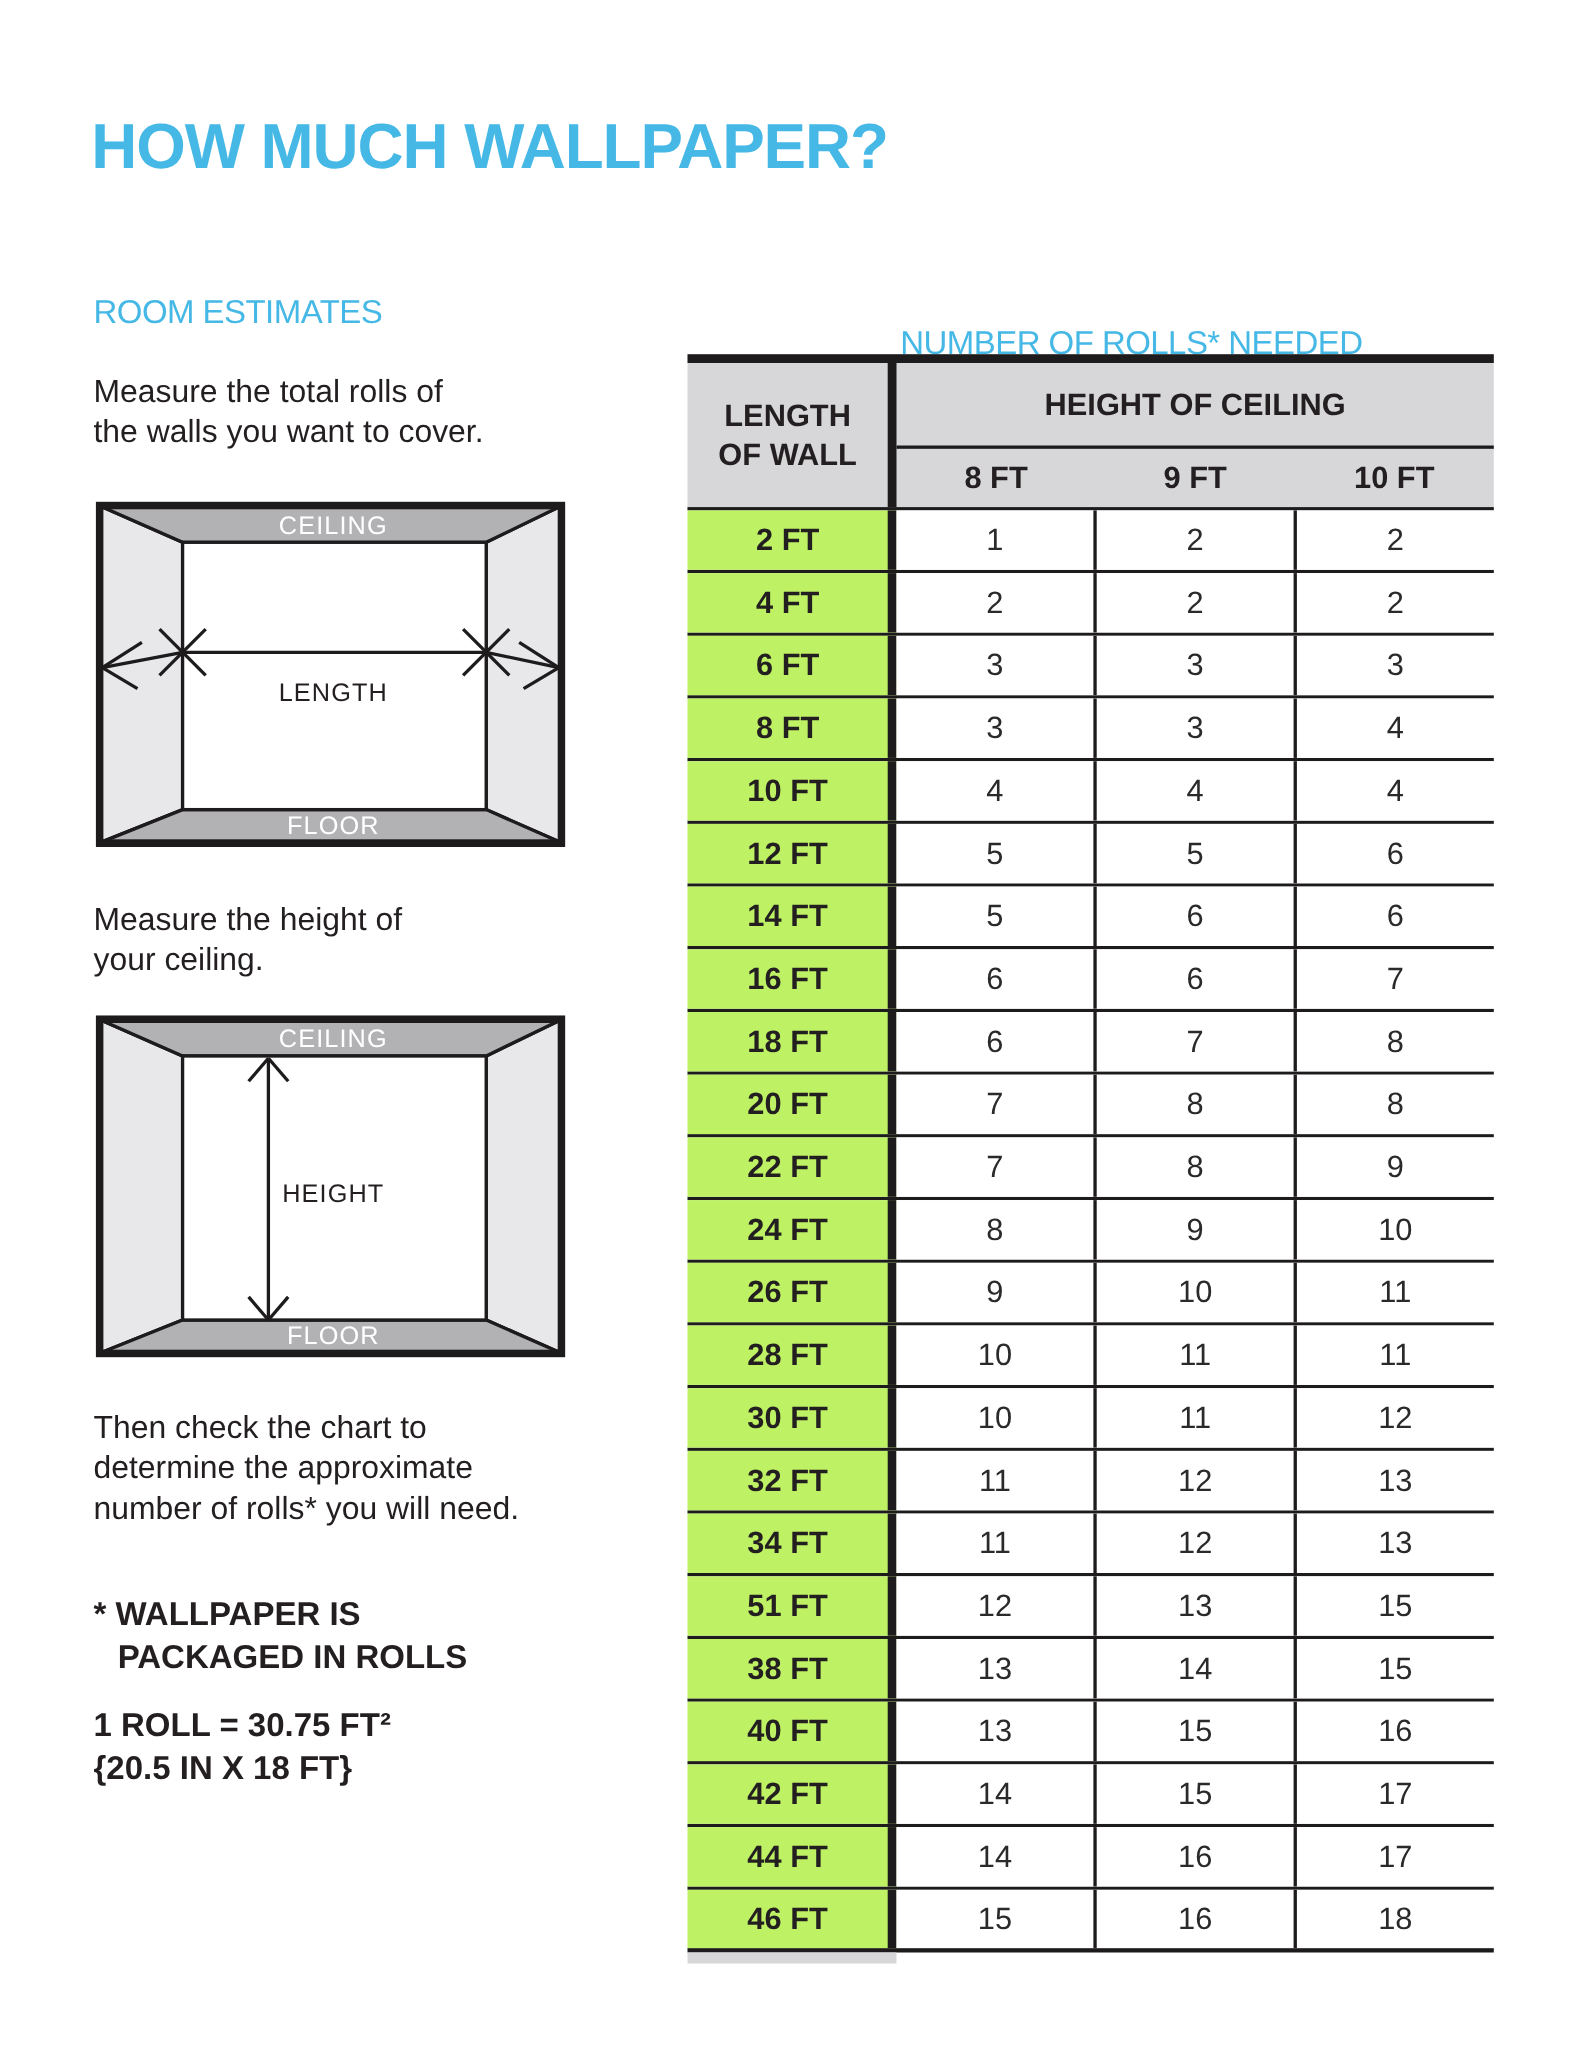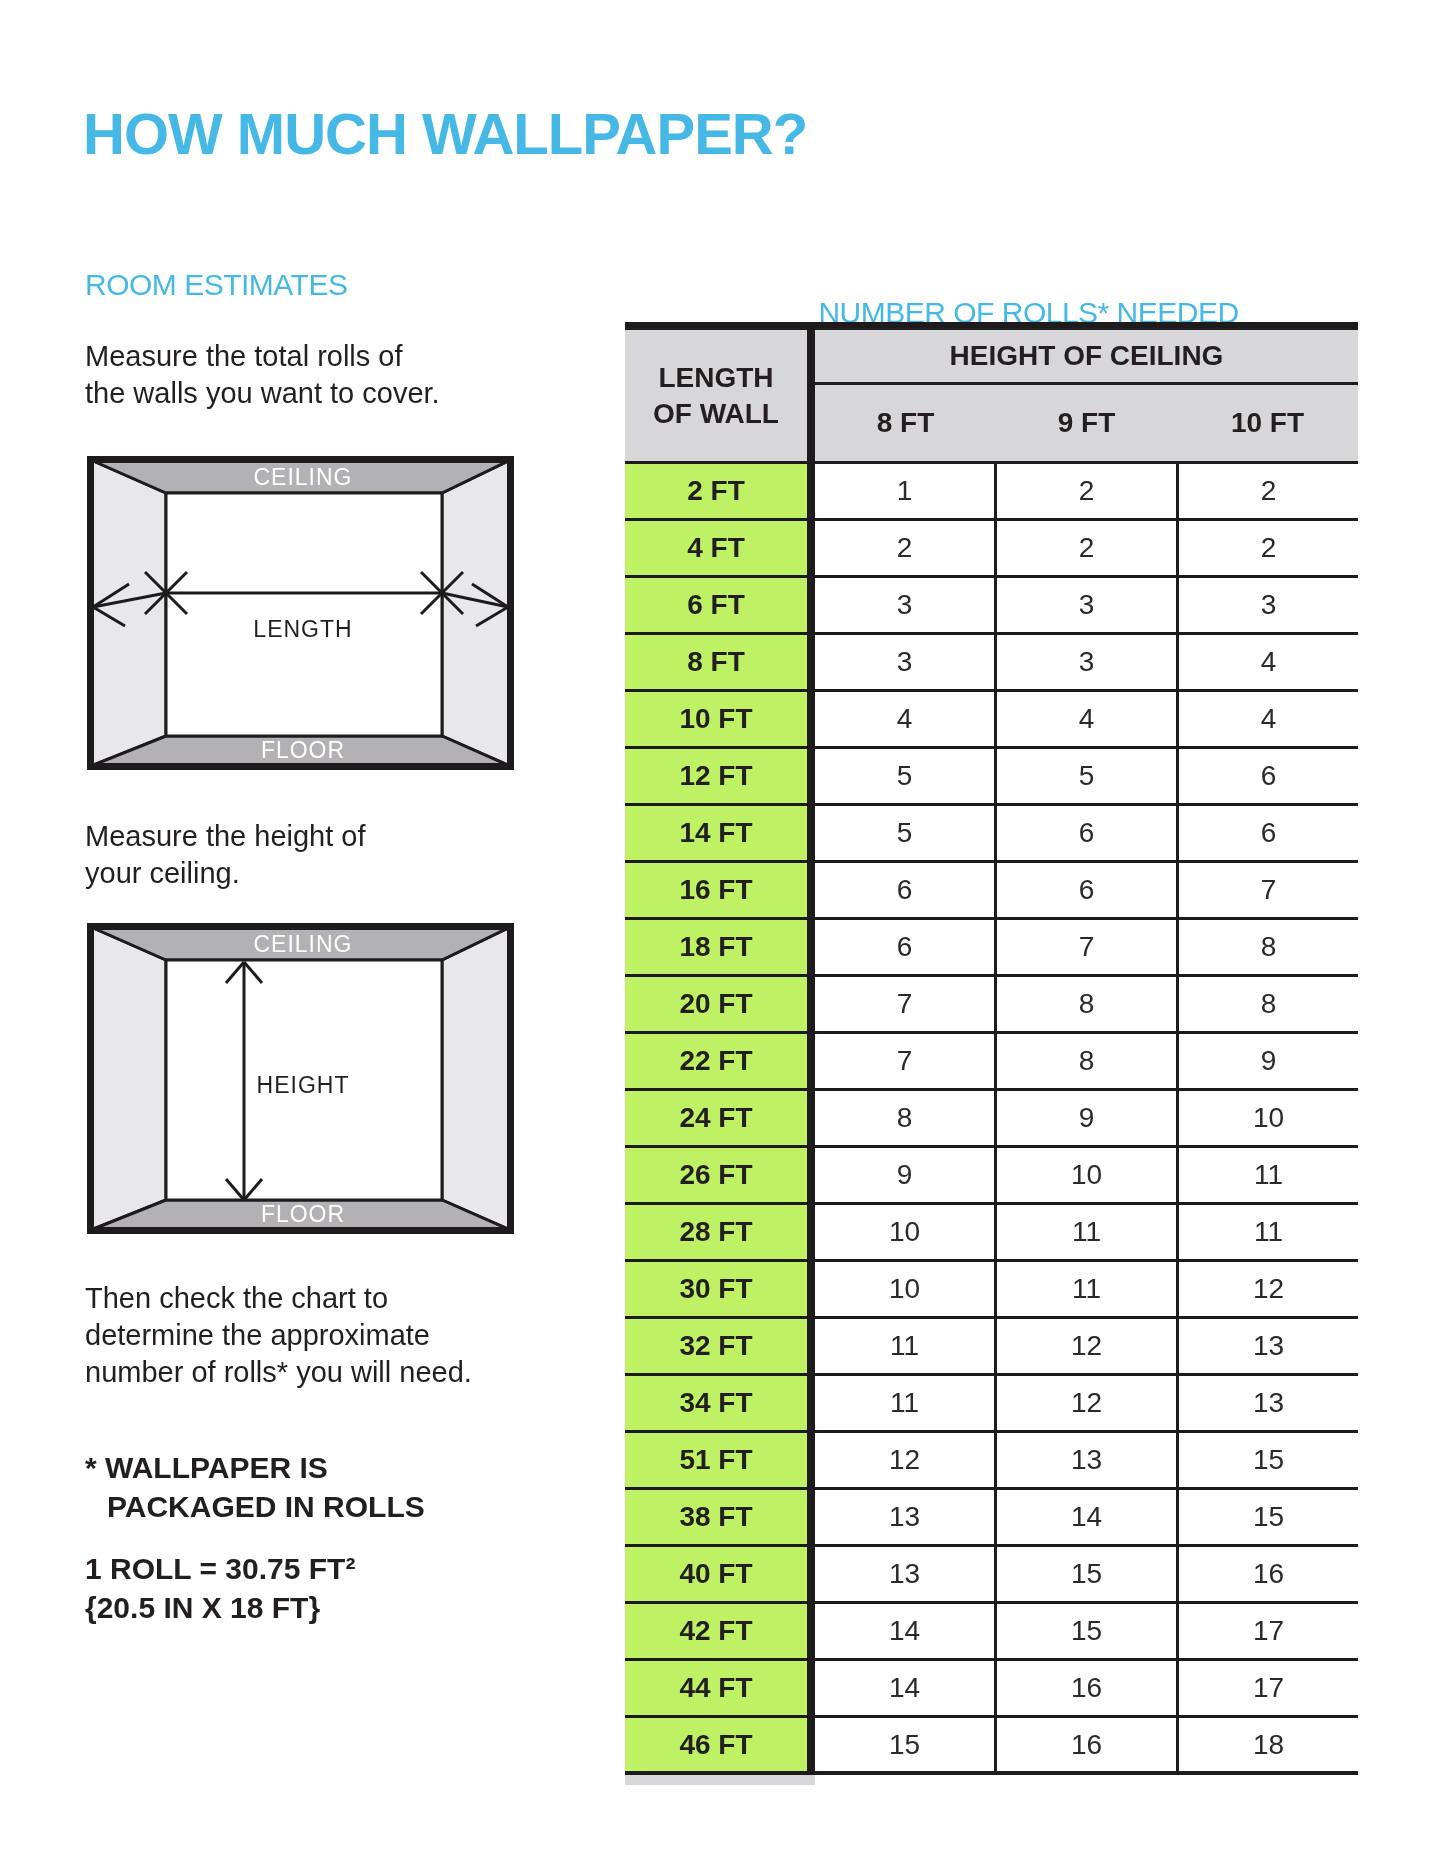--- a/index.html
+++ b/index.html
@@ -36,21 +36,21 @@
   .wtable { position:absolute; left:625px; top:322px; width:733px; }
   .topbar { height:8px; background:#1d1b1c; }
   .thead { display:flex; height:134px; box-sizing:border-box; border-bottom:3px solid #1d1b1c; background:#d7d7d9; }
   .hlabel {
     width:182px; box-sizing:content-box; border-right:8px solid #1d1b1c;
     display:flex; flex-direction:column; justify-content:center; align-items:center;
     font-weight:bold; font-size:28px; line-height:36px; text-align:center;
   }
   .hright { flex:1; display:flex; flex-direction:column; }
   .hgroup {
-    height:55px; box-sizing:border-box; border-bottom:3px solid #1d1b1c;
+    height:78px; box-sizing:border-box; border-bottom:3px solid #1d1b1c;
     display:flex; align-items:center; justify-content:center; font-weight:bold; font-size:28px;
   }
   .hsub { flex:1; display:flex; }
   .hsub .hcol { flex:1; display:flex; align-items:center; justify-content:center; font-weight:bold; font-size:28px; }
   .trow { display:flex; height:57px; box-sizing:border-box; border-bottom:3px solid #1d1b1c; }
   .trow:last-child { border-bottom-width:4px; }
   .tlabel {
     width:182px; box-sizing:content-box; background:#bef264; border-right:8px solid #1d1b1c;
     display:flex; align-items:center; justify-content:center; font-weight:bold; font-size:28px;
   }

